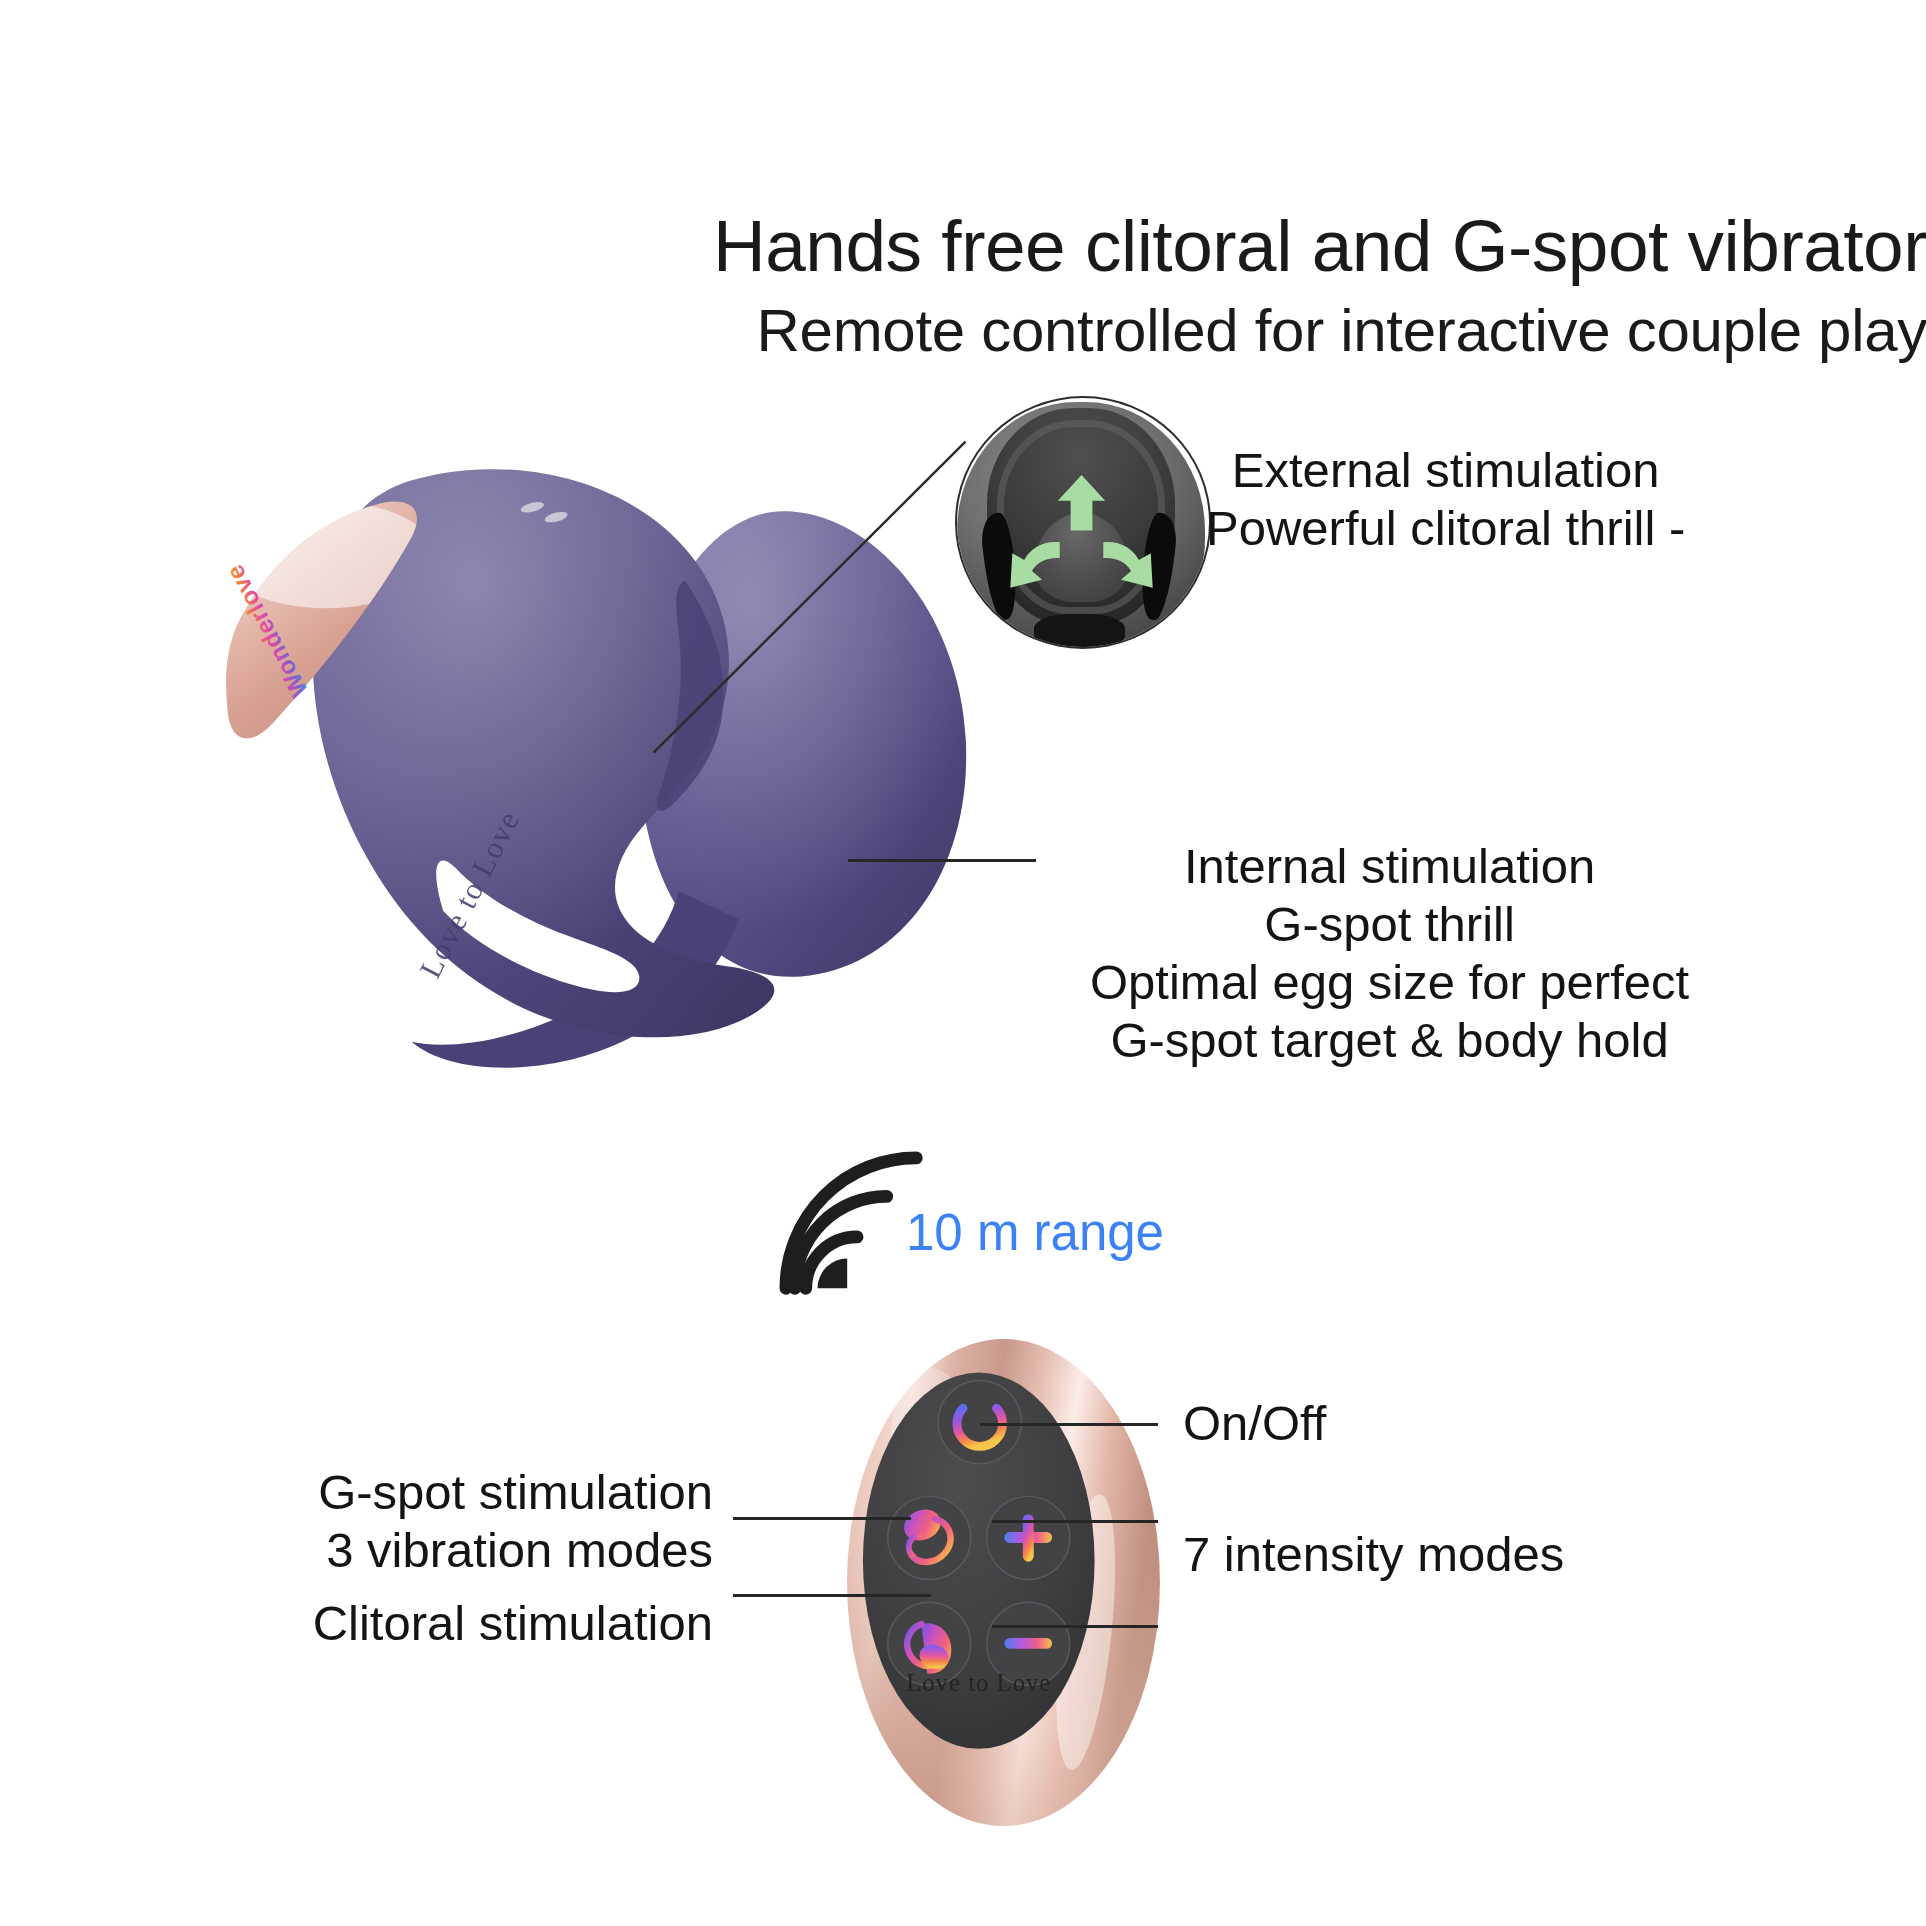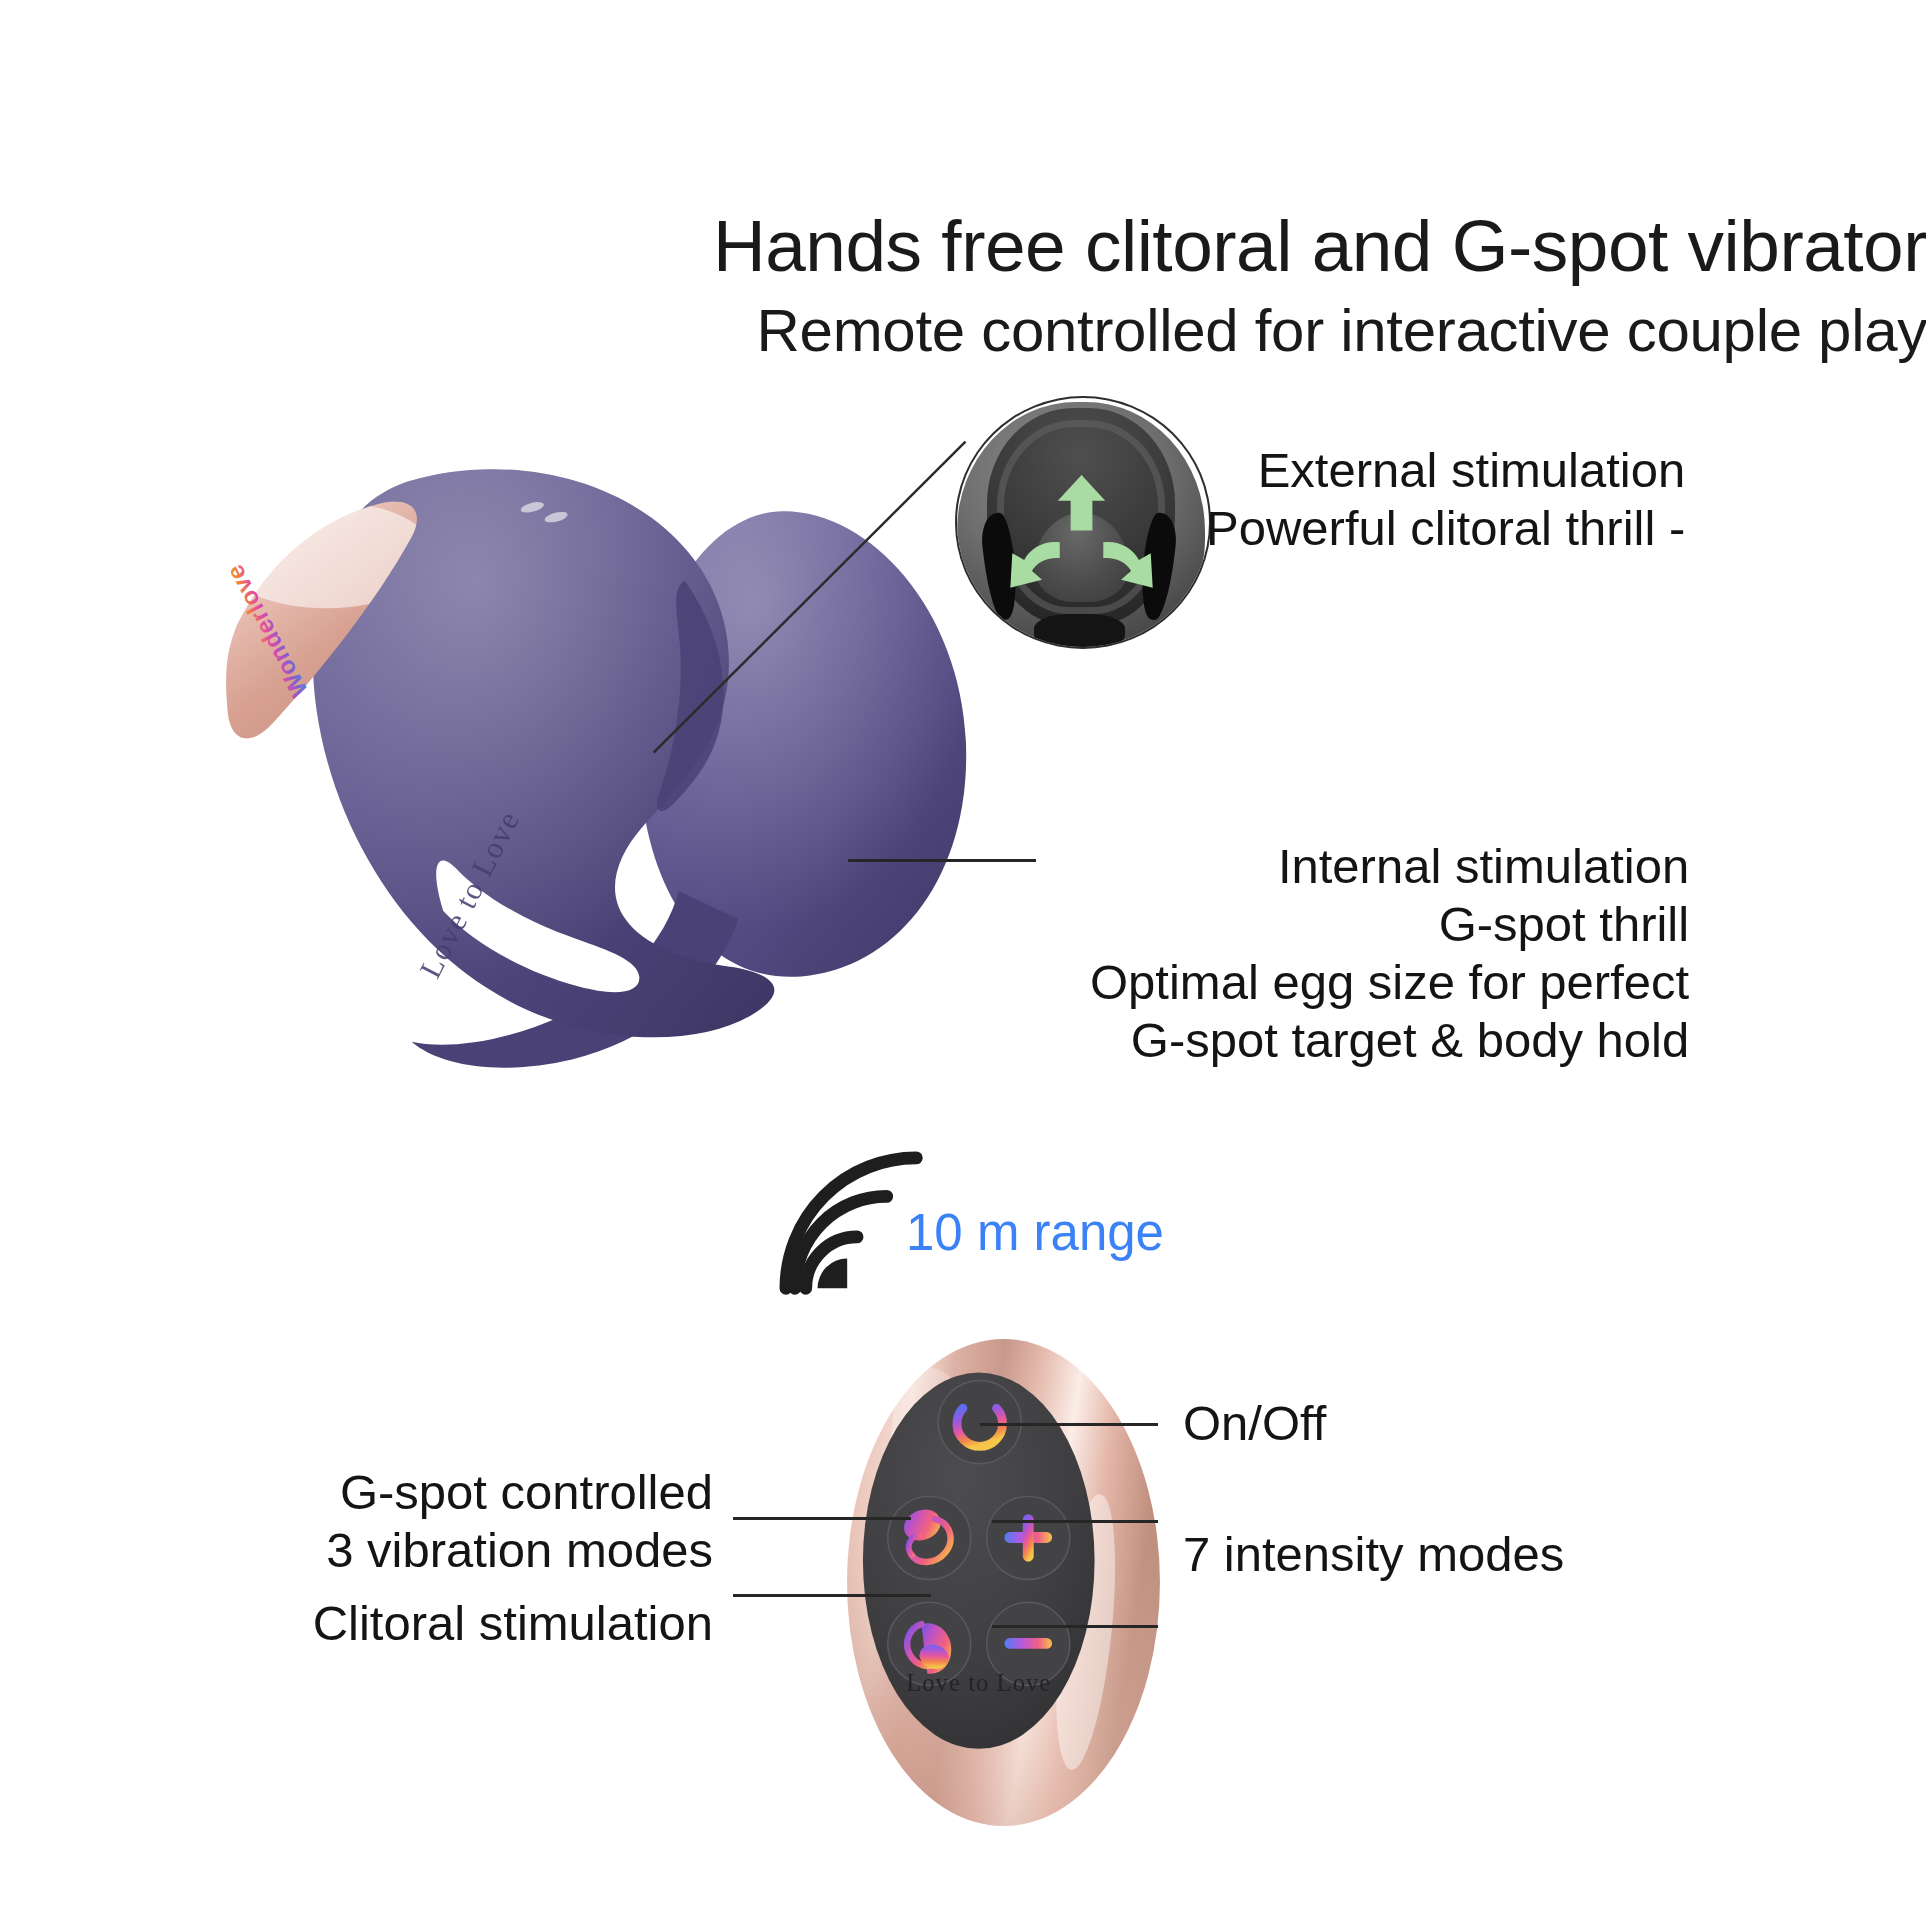--- a/index.html
+++ b/index.html
@@ -20,21 +20,21 @@
     font-weight:400;color:#1a1a1a;white-space:nowrap;
   }
   .subtitle{
     font-size:60px;line-height:73px;letter-spacing:-0.3px;
     font-weight:400;color:#1a1a1a;white-space:nowrap;margin-top:6px;
   }
 
   
   .callout{position:absolute;font-size:49px;line-height:58px;color:#141414;font-weight:400;}
   .callout .ln{display:block;white-space:nowrap;}
-  .callout.right{text-align:right;}
+  .callout.right{text-align:center;}
   .callout.rightalign{text-align:right;}
 
   
   .leader{position:absolute;background:#262626;height:3px;}
 
   
   .detail-circle{
     position:absolute;left:955px;top:396px;width:252px;height:249px;
     border-radius:50%;overflow:hidden;border:2px solid #2e2e2e;
     background:#ffffff;
@@ -368,21 +368,21 @@
 
   <div class="callout right" style="left:1183px;top:1394px;">
     <span class="ln">On/Off</span>
   </div>
 
   <div class="callout right" style="left:1183px;top:1525px;">
     <span class="ln">7 intensity modes</span>
   </div>
 
   <div class="callout rightalign" style="left:228px;top:1463px;width:485px;">
-    <span class="ln">G-spot controlled</span>
+    <span class="ln">G-spot stimulation</span>
     <span class="ln">3 vibration modes</span>
   </div>
 
   <div class="callout rightalign" style="left:228px;top:1594px;width:485px;">
     <span class="ln">Clitoral stimulation</span>
   </div>
 
 </div>
 
 

